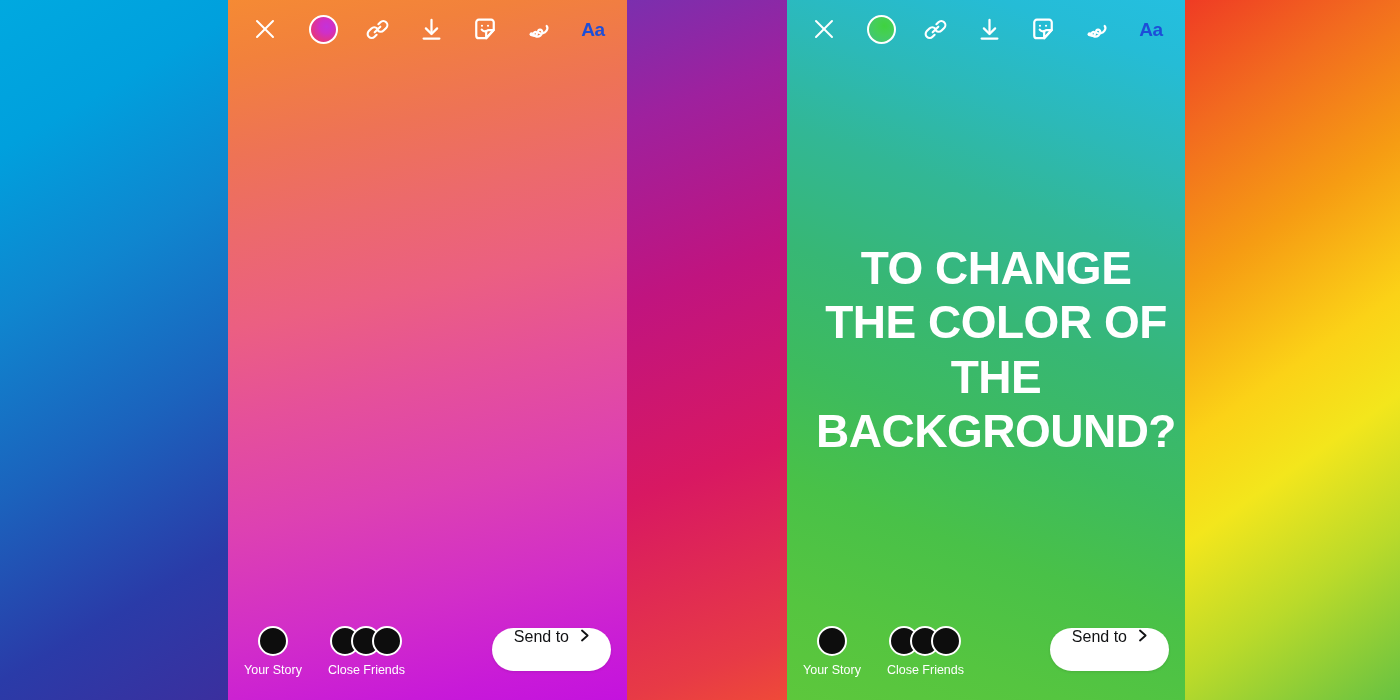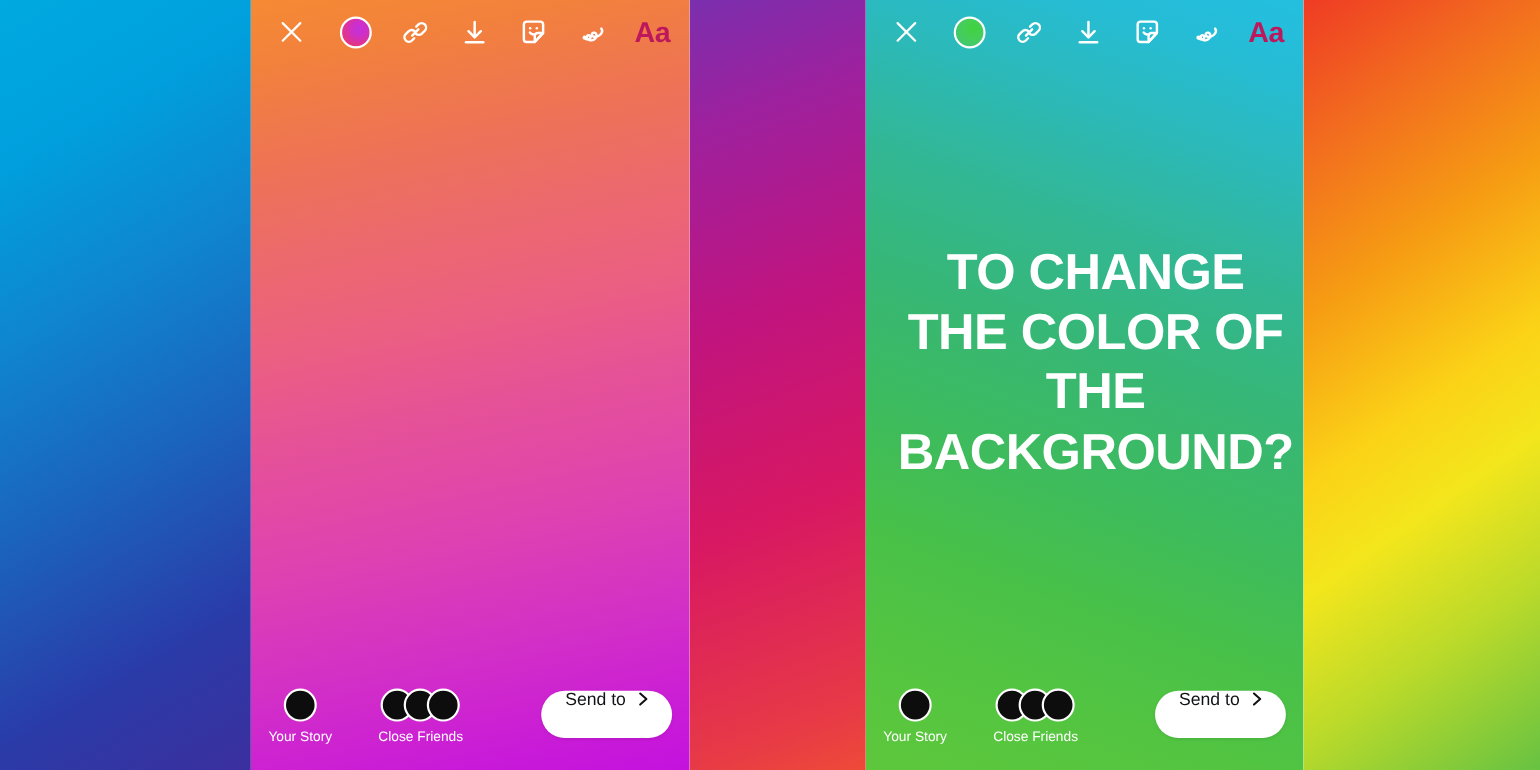--- a/index.html
+++ b/index.html
@@ -142,36 +142,36 @@
     cursor: pointer;
   }
   .color-dot.pink {
     background: radial-gradient(circle at 62% 38%, #c432d9 0%, #cf2fc8 30%, #e5357f 72%, #ef3d6a 100%);
   }
   .color-dot.green {
     background: radial-gradient(circle at 62% 35%, #3fd23f 0%, #45cf56 40%, #3fc383 100%);
   }
 
   .aa-text {
-    color: #be185d;
-    font-size: 26px;
+    color: #1d4ed8;
+    font-size: 19px;
     font-weight: bold;
     letter-spacing: -0.5px;
     line-height: 1;
     font-family: "Liberation Sans", sans-serif;
     cursor: pointer;
   }
 
   
   .story-text-wrap {
     position: absolute;
     left: 0;
     right: 0;
     display: flex;
-    align-items: flex-end;
+    align-items: center;
     justify-content: center;
     z-index: 3;
     pointer-events: none;
     margin-left: 20px;
   }
   .script-text {
     color: #ffffff;
     font-family: "DejaVu Serif", serif;
     font-style: italic;
     font-size: 40px;
@@ -201,21 +201,21 @@
     height: 86px;
     display: flex;
     align-items: flex-start;
     padding-top: 12px;
     box-sizing: border-box;
     z-index: 5;
   }
   .audience {
     display: flex;
     align-items: flex-start;
-    gap: 42px;
+    gap: 26px;
     margin-left: 16px;
   }
   .aud-item {
     display: flex;
     flex-direction: column;
     align-items: center;
     cursor: pointer;
   }
   .avatar-single {
     width: 30px;

